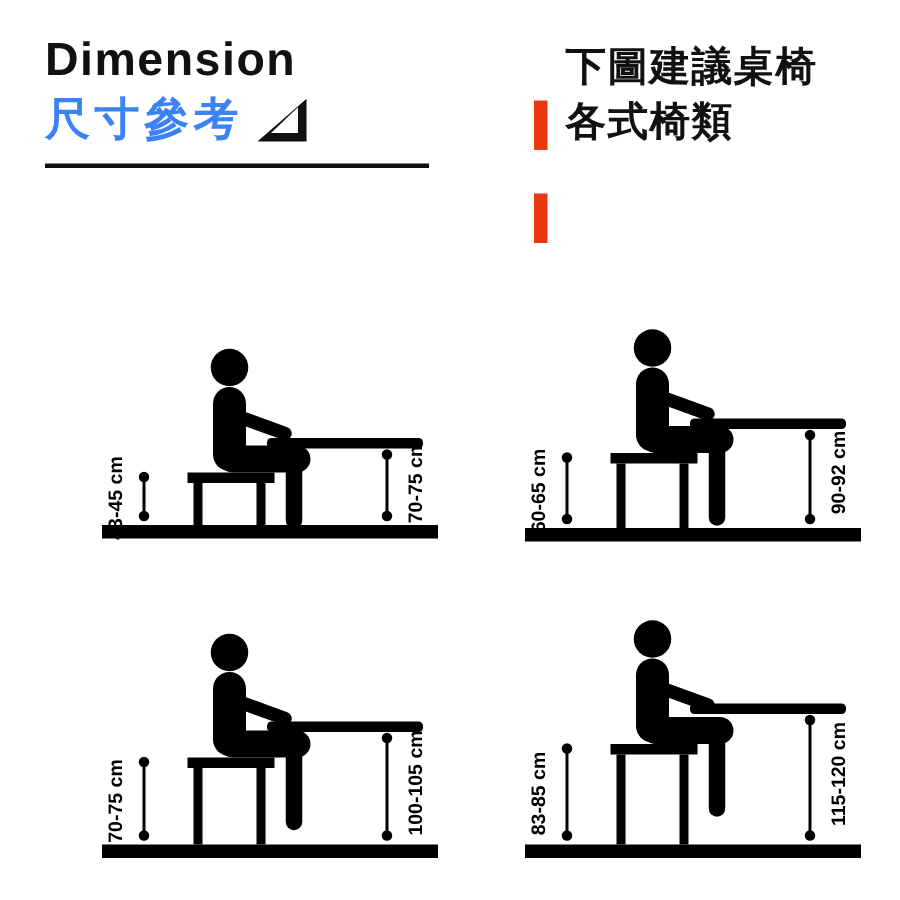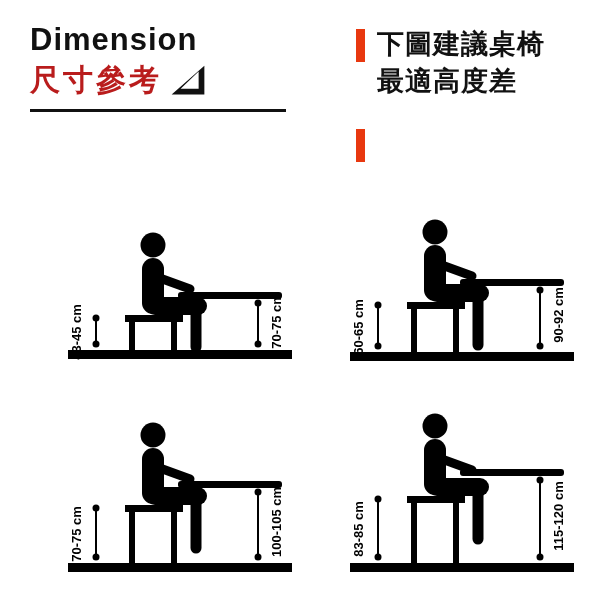--- a/index.html
+++ b/index.html
@@ -13,29 +13,29 @@
   .page { position:absolute; inset:0; background:#ffffff; }
 
   
   .title-block { position:absolute; left:30px; top:22px; width:258px; }
   .title-line {
     font-size:31px; font-weight:bold; color:#111;
     letter-spacing:1px; line-height:36px; white-space:nowrap;
   }
   .title-zh-row { display:flex; align-items:center; gap:8px; margin-top:3px; }
   .title-zh {
-    font-size:30px; font-weight:bold; color:#b91c1c;
+    font-size:30px; font-weight:bold; color:#3b82f6;
     letter-spacing:3px; line-height:38px; white-space:nowrap;
   }
   .ruler-icon { flex:none; }
   .title-underline { margin-top:10px; width:256px; height:3px; background:#111; }
 
   
   .notes { position:absolute; left:356px; top:26px; width:230px; }
-  .note { display:flex; align-items:flex-start; margin-bottom:26px; }
+  .note { display:flex; align-items:flex-end; margin-bottom:26px; }
   .note-bar {
     width:9px; height:33px; background:#e8380f;
     margin-right:12px; margin-top:3px; flex:none;
   }
   .note-text div {
     font-size:27px; font-weight:bold; color:#111;
     line-height:37px; letter-spacing:1px; white-space:nowrap;
   }
 
   
@@ -59,21 +59,21 @@
       </svg>
     </div>
     <div class="title-underline"></div>
   </header>
 
   <aside class="notes">
     <div class="note">
       <span class="note-bar"></span>
       <div class="note-text">
         <div>下圖建議桌椅</div>
-        <div>最適高度差</div>
+        <div>各式椅類</div>
       </div>
     </div>
     <div class="note">
       <span class="note-bar"></span>
       <div class="note-text">
       </div>
     </div>
   </aside>
 
   <svg class="diagram" style="left:60px; top:187px;" width="250" height="180" viewBox="0 0 250 180">

